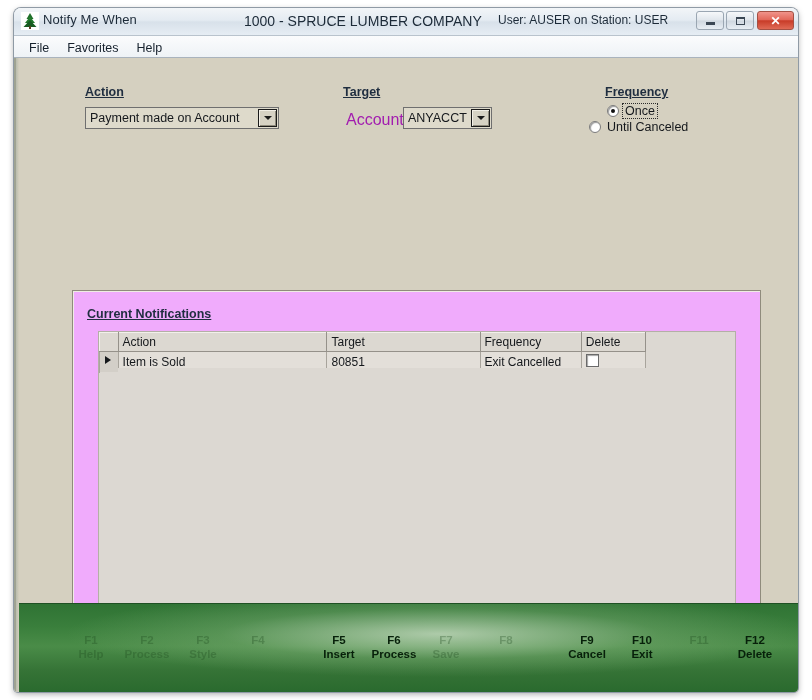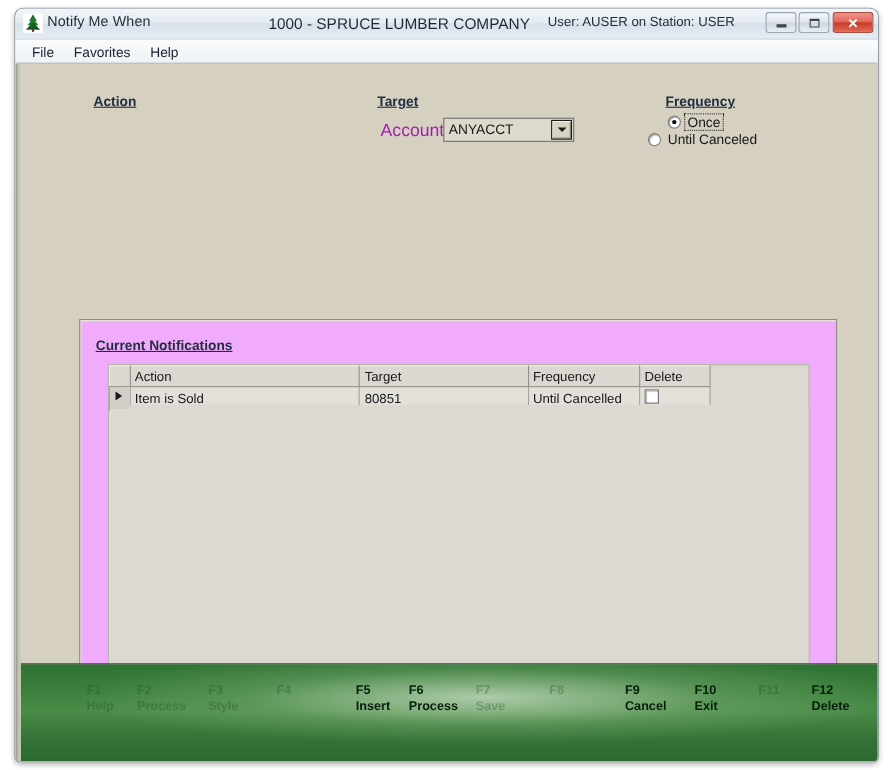--- a/index.html
+++ b/index.html
@@ -270,21 +270,22 @@
     left: 3px; bottom: 0; right: 0;
     height: 89px;
     background:
       radial-gradient(ellipse 520px 60px at 54% 34%, rgba(216,230,210,0.72) 0%, rgba(150,190,140,0.28) 42%, rgba(60,120,55,0.0) 72%),
       linear-gradient(to bottom, #2f7334 0%, #3a7f3c 26%, #4a8c48 48%, #357336 76%, #2a6a2e 100%);
     border-top: 1px solid #1f5124;
     box-sizing: border-box;
   }
   .fkey {
     position: absolute;
-    top: 17px;
+    top: 29px;
+    text-align: center;
     line-height: 14px;
     white-space: nowrap;
     transform: translateX(-50%);
   }
   .fkey .fk-num { font-size: 11.5px; font-weight: bold; color: #07200a; }
   .fkey .fk-lbl { font-size: 11.5px; font-weight: bold; color: #07200a; }
   .fkey.dim .fk-num, .fkey.dim .fk-lbl {
     color: rgba(25,70,28,0.30);
   }
 </style>
@@ -324,24 +325,30 @@
     <div class="menu-item">File</div>
     <div class="menu-item">Favorites</div>
     <div class="menu-item">Help</div>
   </div>
 
   <div id="client">
 
     <div id="form-area">
 
       <div class="group-title" style="left:66px; top:27px;">Action</div>
+      <div class="combo" style="left:66px; top:49px; width:194px;">
+        <div class="combo-text">Payment made on Account</div>
+        <div class="combo-btn">
+          <span class="arrow-down"></span>
+        </div>
+      </div>
 
       <div class="group-title" style="left:324px; top:27px;">Target</div>
       <div class="field-label" style="left:327px; top:53px;">Account:</div>
-      <div class="combo" style="left:384px; top:49px; width:119px;">
+      <div class="combo" style="left:384px; top:49px; width:89px;">
         <div class="combo-text">ANYACCT</div>
         <div class="combo-btn">
           <span class="arrow-down"></span>
         </div>
       </div>
 
       <div class="group-title" style="left:586px; top:27px;">Frequency</div>
 
       <div class="radio-row" style="left:588px; top:46px;">
         <span class="radio-dot checked"></span>
@@ -368,21 +375,21 @@
                 <th class="col-delete">Delete</th>
               </tr>
             </thead>
             <tbody>
               <tr>
                 <td class="col-ind row-indicator">
                   <span class="ind-arrow"></span>
                 </td>
                 <td class="col-action">Item is Sold</td>
                 <td class="col-target">80851</td>
-                <td class="col-freq">Until Cancelled</td>
+                <td class="col-freq">Exit Cancelled</td>
                 <td class="col-delete">
                   <span class="grid-check"></span>
                 </td>
               </tr>
             </tbody>
           </table>
         </div>
       </div>
     </div>
 

